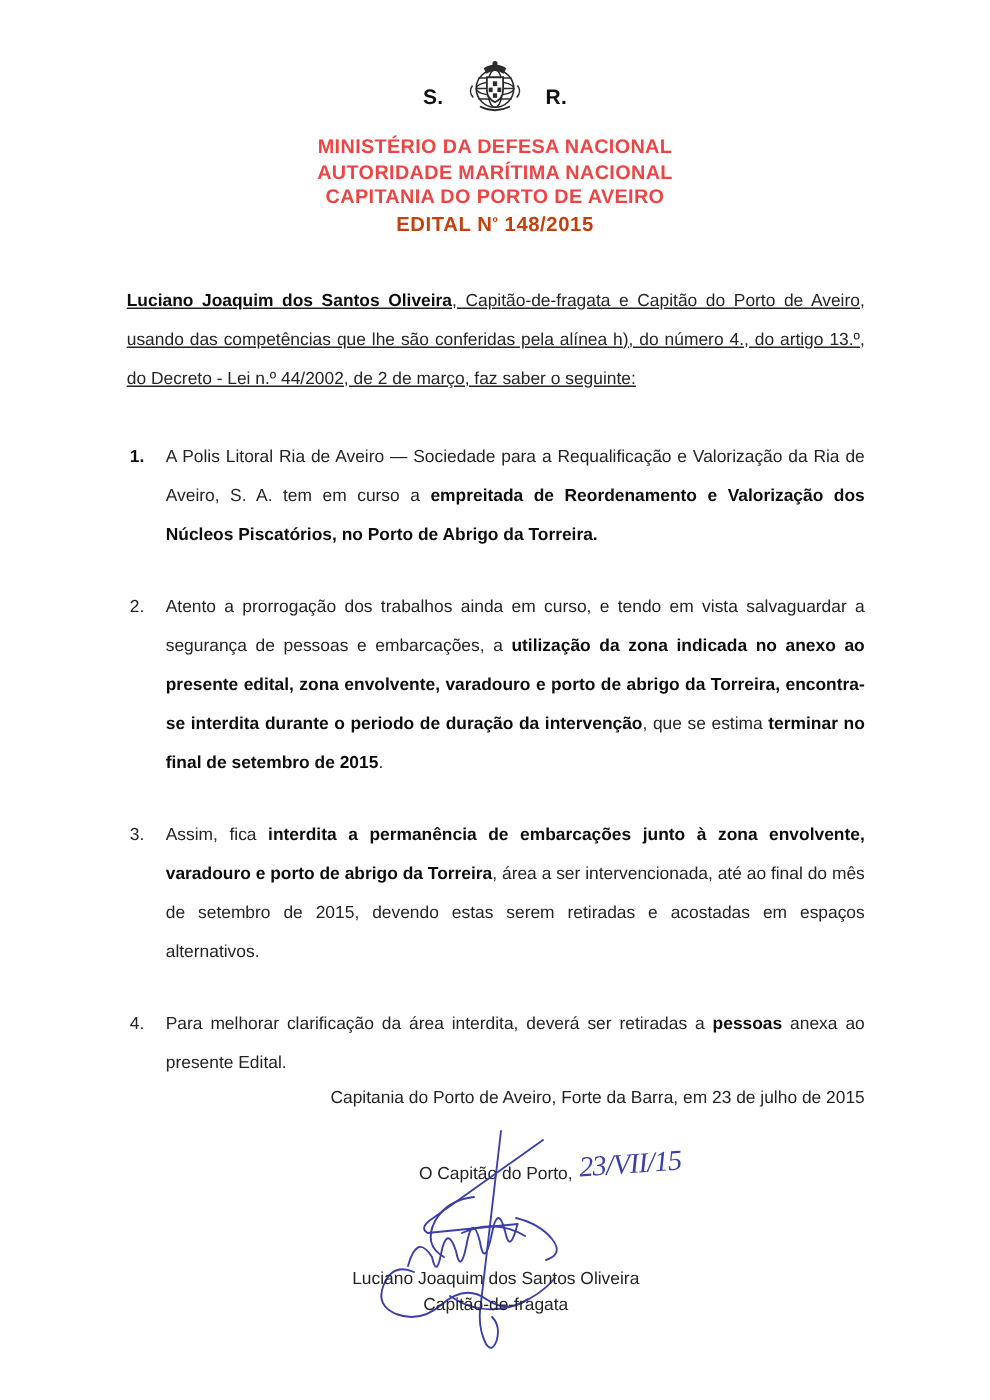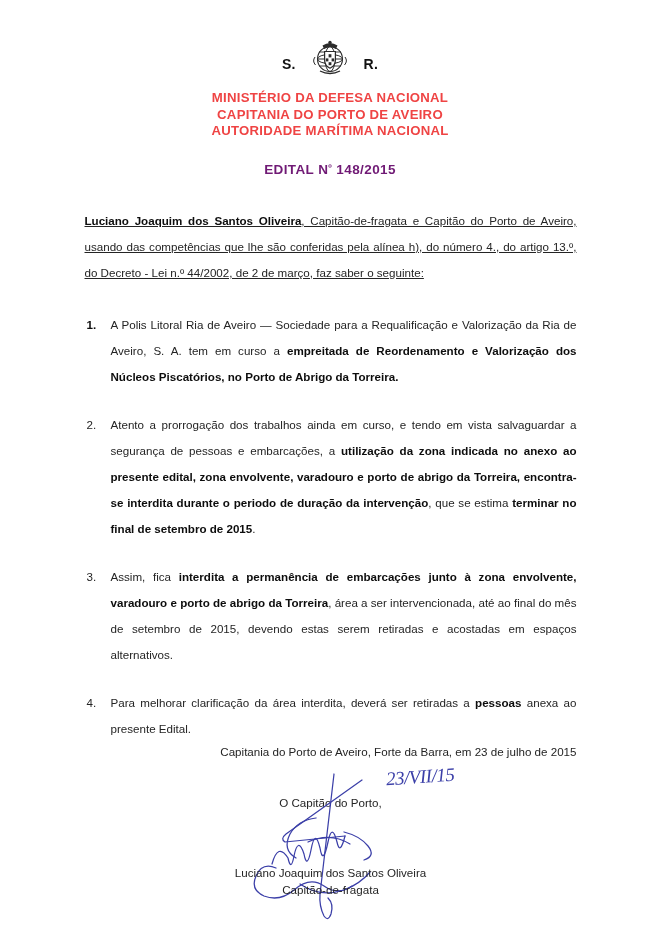--- a/index.html
+++ b/index.html
@@ -51,25 +51,25 @@
   }
   .org-lines {
     margin-top: 10px;
     font-size: 13.2px;
     font-weight: bold;
     line-height: 16.5px;
     letter-spacing: 0.25px;
     color: #ef4444;
   }
   .edital {
-    margin-top: 22px;
+    margin-top: 2px;
     font-size: 13.5px;
     font-weight: bold;
     letter-spacing: 0.4px;
-    color: #701a75;
+    color: #c2410c;
   }
   .ord { font-size: 9.5px; vertical-align: 3px; }
 
   
   .body-wrap {
     margin: 0 auto;
     width: 492px;
     padding-left: 1px;
   }
   .intro {
@@ -194,22 +194,22 @@
             <path d="M10 34 q10 5 20 0" fill="none" stroke="#2b2b2b" stroke-width="1.3"></path>
           </g>
         </svg>
       </span>
 
       <span class="crest-letter">R.</span>
     </div>
 
     <div class="org-lines">
       <div>MINISTÉRIO DA DEFESA NACIONAL</div>
+      <div>AUTORIDADE MARÍTIMA NACIONAL</div>
       <div>CAPITANIA DO PORTO DE AVEIRO</div>
-      <div>AUTORIDADE MARÍTIMA NACIONAL</div>
     </div>
 
     <div class="edital"><span>EDITAL N</span><span class="ord">º</span><span> 148/2015</span></div>
   </div>
 
   <div class="body-wrap">
 
     <p class="intro"><b>Luciano Joaquim dos Santos Oliveira</b><span>, Capitão-de-fragata e Capitão do Porto de Aveiro, usando das competências que lhe são conferidas pela alínea h), do número 4., do artigo 13.º, do Decreto - Lei n.º 44/2002, de 2 de março, faz saber o seguinte:</span></p>
 
     <div class="item item-1">

